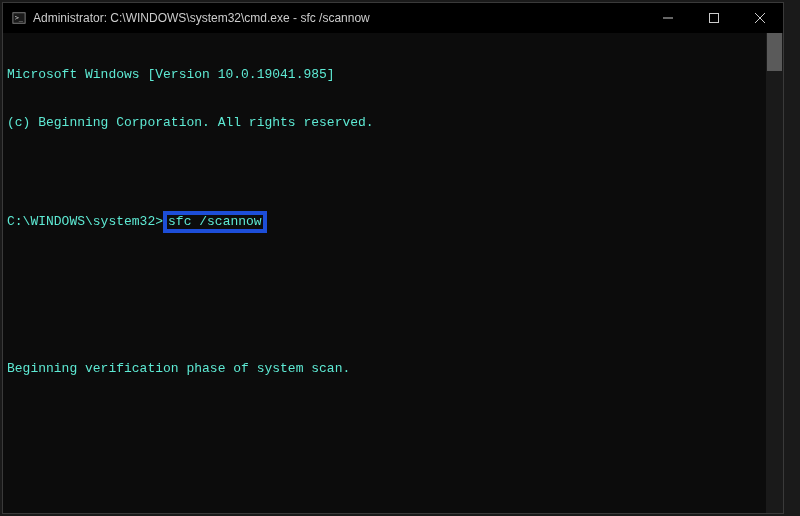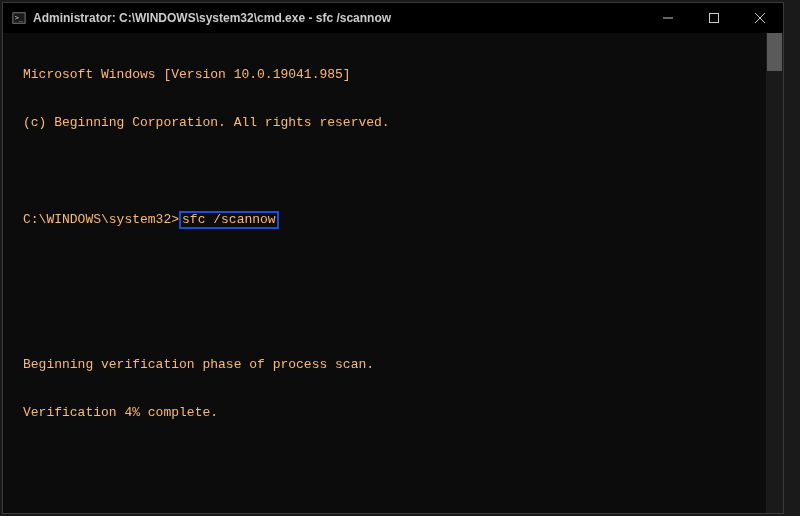--- a/index.html
+++ b/index.html
@@ -45,21 +45,20 @@
       justify-content: center;
     }
     .titlebar-icon svg {
       width: 14px;
       height: 14px;
     }
     .titlebar-title {
       flex: 1;
       white-space: nowrap;
       overflow: hidden;
-      font-weight: bold;
     }
     .window-controls {
       display: flex;
       height: 100%;
     }
     .window-control {
       width: 46px;
       height: 100%;
       display: flex;
       align-items: center;
@@ -67,32 +66,32 @@
       color: #cccccc;
       cursor: pointer;
     }
     .terminal-area {
       flex: 1;
       display: flex;
       position: relative;
     }
     .terminal-content {
       flex: 1;
-      padding: 2px 20px;
-      color: #fdba74;
+      padding: 2px 4px;
+      color: #5eead4;
       font-size: 13px;
       line-height: 16px;
       font-family: Consolas, 'Courier New', monospace;
       white-space: pre;
     }
     .terminal-line {
       min-height: 16px;
     }
     .highlighted-cmd {
-      border: 2px solid #1d4ed8;
+      border: 4px solid #1d4ed8;
       padding: 0 1px;
       display: inline-block;
       line-height: 14px;
     }
     .scrollbar {
       width: 17px;
       background: #1a1a1a;
       position: relative;
     }
     .scrollbar-thumb {
@@ -136,20 +135,19 @@
     </div>
   </div>
   <div class="terminal-area">
     <div class="terminal-content">
       <div class="terminal-line">Microsoft Windows [Version 10.0.19041.985]</div>
       <div class="terminal-line">(c) Beginning Corporation. All rights reserved.</div>
       <div class="terminal-line"></div>
       <div class="terminal-line"><span>C:\WINDOWS\system32&gt;</span><span class="highlighted-cmd">sfc /scannow</span></div>
       <div class="terminal-line"></div>
       <div class="terminal-line"></div>
-      <div class="terminal-line">Beginning verification phase of process scan.</div>
-      <div class="terminal-line">Verification 4% complete.</div>
+      <div class="terminal-line">Beginning verification phase of system scan.</div>
     </div>
     <div class="scrollbar">
       <div class="scrollbar-thumb"></div>
     </div>
   </div>
 </div>
 
 </body></html>

